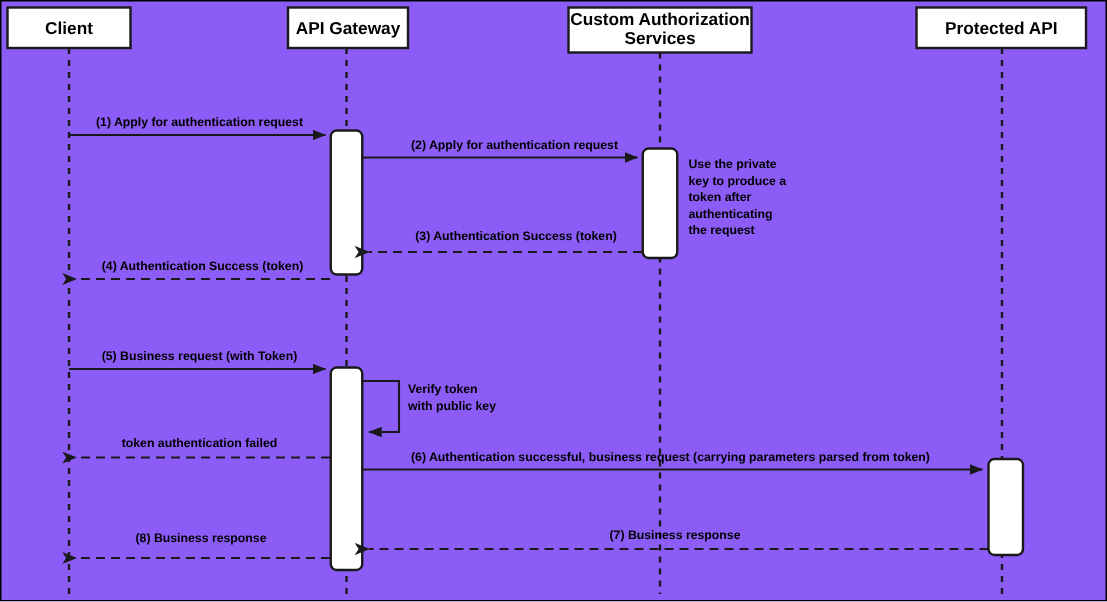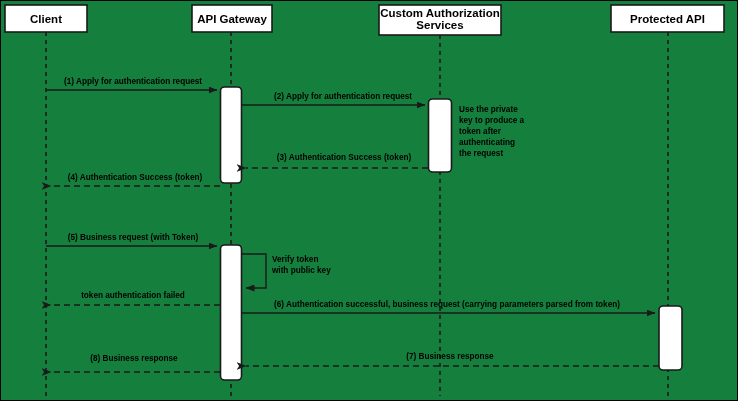--- a/index.html
+++ b/index.html
@@ -4,21 +4,21 @@
 <style>
   html, body {
     margin: 0;
     padding: 0;
     background: #ffffff;
   }
   #diagram-root {
     position: relative;
     width: 738px;
     height: 401px;
-    background: #15803d;
+    background: #8b5cf6;
     font-family: "Liberation Sans", sans-serif;
     overflow: hidden;
   }
   svg.seq {
     display: block;
     width: 738px;
     height: 401px;
   }
   .frame-border {
     fill: none;

